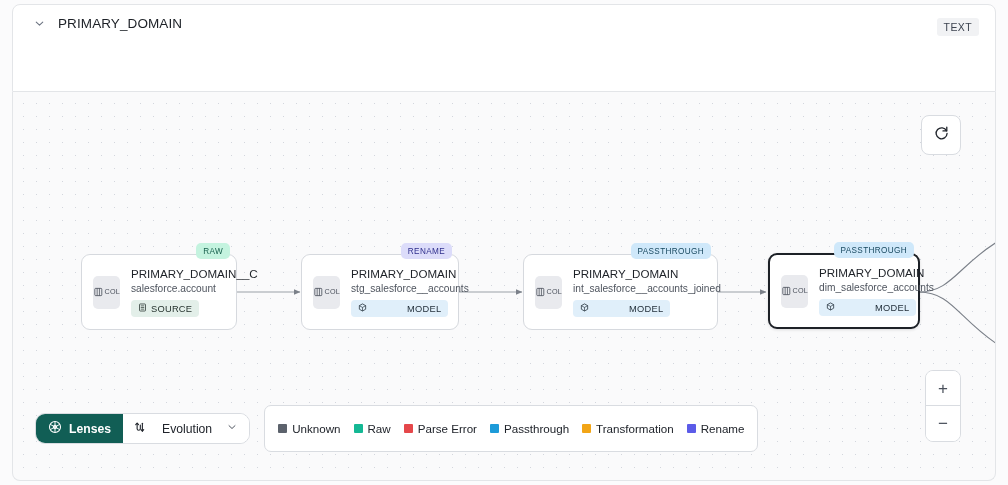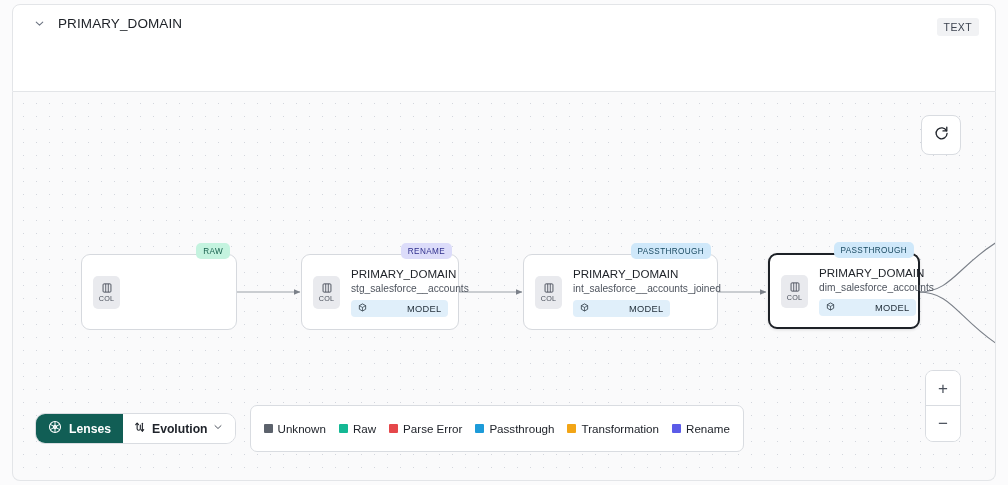--- a/index.html
+++ b/index.html
@@ -140,21 +140,21 @@
   .node-inner {
     position: relative;
     width: 100%; height: 100%;
     display: flex; align-items: center;
     padding-left: 11px;
   }
   .col-chip {
     width: 27px; height: 33px;
     background: #e9eaee;
     border-radius: 5px;
-    display: flex; flex-direction: column;
+    display: flex; 
     align-items: center; justify-content: center;
     gap: 1px;
     flex: 0 0 auto;
   }
   .col-chip .col-label {
     font-size: 7.2px;
     color: #4a505b;
     letter-spacing: 0.2px;
     line-height: 1;
   }
@@ -239,25 +239,24 @@
     color: #ffffff;
     display: flex; align-items: center; gap: 7px;
     padding: 0 12px;
     font-size: 12.2px;
     font-weight: bold;
     cursor: pointer;
   }
   .seg-evolution {
     background: #ffffff;
     color: #20242b;
-    display: flex; align-items: center; gap: 4px;
+    display: flex; align-items: center; gap: 14px;
     padding: 0 11px 0 10px;
     font-size: 12.2px;
     cursor: pointer;
-    font-weight: bold;
   }
   .legend {
     display: flex; align-items: center; gap: 13px;
     height: 47px;
     background: #ffffff;
     border: 1px solid #d9dce1;
     border-radius: 7px;
     padding: 0 13px;
   }
   .legend-item {
@@ -322,20 +321,35 @@
     <div class="node" style="left:68px; top:162px; width:156px;">
       <div class="tag tag-raw" style="right:6px;">RAW</div>
       <div class="node-inner">
         <div class="col-chip">
           <svg width="12" height="12" viewBox="0 0 14 14" fill="none">
             <rect x="2.4" y="2.2" width="9.2" height="9.6" rx="1.1" stroke="#4a505b" stroke-width="1.1"></rect>
             <line x1="5.5" y1="2.2" x2="5.5" y2="11.8" stroke="#4a505b" stroke-width="1"></line>
             <line x1="8.5" y1="2.2" x2="8.5" y2="11.8" stroke="#4a505b" stroke-width="1"></line>
           </svg>
           <span class="col-label">COL</span>
+        </div>
+        <div class="node-body">
+          <div class="node-title">PRIMARY_DOMAIN__C</div>
+          <div class="node-sub">salesforce.account</div>
+          <div class="node-badge badge-source">
+            <span>
+              <svg width="9" height="9" viewBox="0 0 12 12" fill="none">
+                <rect x="2" y="1.3" width="8" height="9.4" rx="1" stroke="#25322d" stroke-width="1"></rect>
+                <line x1="3.7" y1="3.8" x2="8.3" y2="3.8" stroke="#25322d" stroke-width="0.9"></line>
+                <line x1="3.7" y1="6" x2="8.3" y2="6" stroke="#25322d" stroke-width="0.9"></line>
+                <line x1="3.7" y1="8.2" x2="8.3" y2="8.2" stroke="#25322d" stroke-width="0.9"></line>
+              </svg>
+            </span>
+            <span>SOURCE</span>
+          </div>
         </div>
       </div>
     </div>
 
     <div class="node" style="left:288px; top:162px; width:158px;">
       <div class="tag tag-rename" style="right:6px;">RENAME</div>
       <div class="node-inner">
         <div class="col-chip">
           <svg width="12" height="12" viewBox="0 0 14 14" fill="none">
             <rect x="2.4" y="2.2" width="9.2" height="9.6" rx="1.1" stroke="#4a505b" stroke-width="1.1"></rect>

